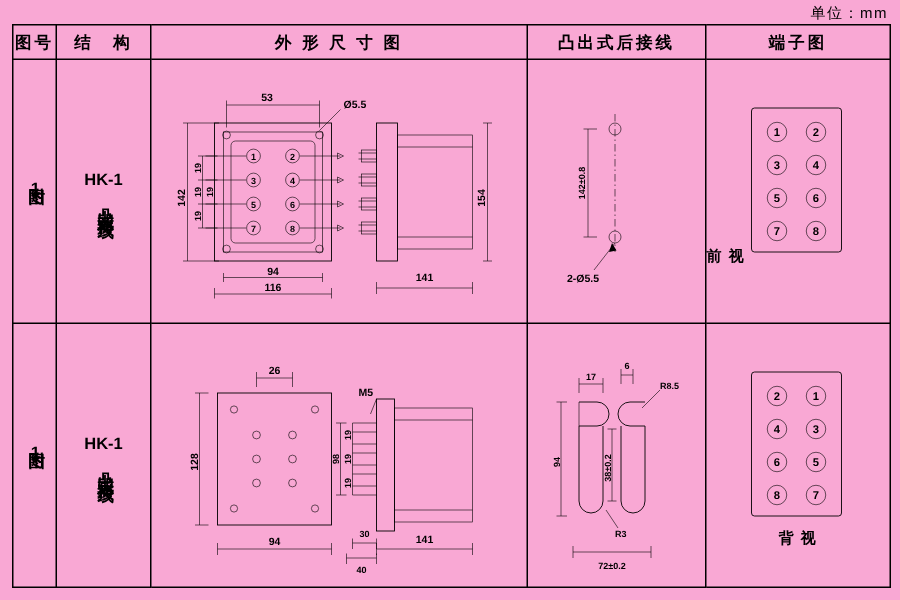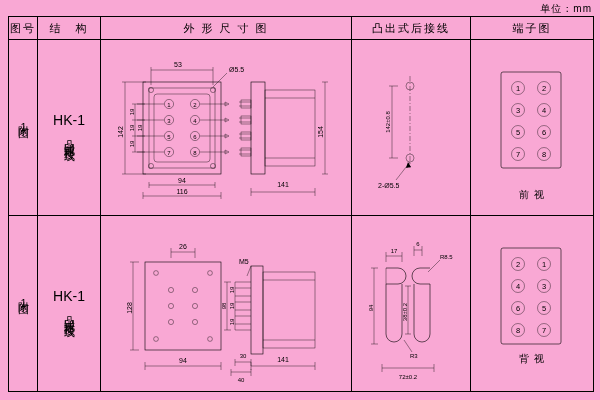--- a/index.html
+++ b/index.html
@@ -2,32 +2,32 @@
 <html><head>
 <meta charset="utf-8">
 <style>
   html,body{margin:0;padding:0;background:#ffffff;}
   body{font-family:"Liberation Sans","DejaVu Sans",sans-serif;color:#000;}
   #page{position:relative;width:600px;height:400px;background:#f9a8d4;overflow:hidden;}
 
   .unit{position:absolute;right:8px;top:2px;font-size:10px;letter-spacing:1px;}
 
   table.main{position:absolute;left:8px;top:16px;width:584px;height:374px;border-collapse:collapse;table-layout:fixed;}
-  table.main td,table.main th{border:1px solid #000;padding:0;text-align:center;vertical-align:middle;font-weight:normal;}
+  table.main td,table.main th{border:1px solid #000;padding:0;text-align:center;vertical-align:middle;font-weight:bold;}
   .hdr{height:22px;font-size:11px;letter-spacing:2px;}
   .colnum{width:28px;}
   .colstruct{width:62px;}
   .colout{width:250px;}
   .colhole{width:118px;}
   .colterm{width:122px;}
 
   .vert{writing-mode:vertical-rl;text-orientation:upright;letter-spacing:2px;font-size:11px;line-height:13px;display:inline-block;}
 
   .structcell{font-size:11px;}
-  .structtop{display:block;margin-bottom:3px;font-size:14px;}
+  .structtop{display:block;margin-bottom:3px;font-size:11px;}
   .structbody{display:flex;justify-content:center;align-items:center;}
 
   .figwrap{position:relative;width:100%;height:100%;}
   svg{display:block;}
   .lbl{font-family:"Liberation Sans","DejaVu Sans",sans-serif;font-size:7px;fill:#000;}
   .lbl6{font-family:"Liberation Sans","DejaVu Sans",sans-serif;font-size:6px;fill:#000;}
   .ln{stroke:#000;stroke-width:0.6;fill:none;}
   .lnthin{stroke:#000;stroke-width:0.4;fill:none;}
   .dashc{stroke:#000;stroke-width:0.4;fill:none;stroke-dasharray:5 2 1 2;}
   .termtxt{font-family:"Liberation Sans","DejaVu Sans",sans-serif;font-size:7.5px;fill:#000;}
@@ -168,21 +168,21 @@
           <circle class="lnthin" cx="73" cy="114" r="6.5"></circle>
           <text class="termtxt" x="47" y="50.5" text-anchor="middle">1</text>
           <text class="termtxt" x="73" y="50.5" text-anchor="middle">2</text>
           <text class="termtxt" x="47" y="72.5" text-anchor="middle">3</text>
           <text class="termtxt" x="73" y="72.5" text-anchor="middle">4</text>
           <text class="termtxt" x="47" y="94.5" text-anchor="middle">5</text>
           <text class="termtxt" x="73" y="94.5" text-anchor="middle">6</text>
           <text class="termtxt" x="47" y="116.5" text-anchor="middle">7</text>
           <text class="termtxt" x="73" y="116.5" text-anchor="middle">8</text>
         </svg>
-        <div style="position:absolute;left:0;top:148px;width:100%;text-align:center;" class="viewlbl">前 视</div>
+        <div style="position:absolute;left:0;top:124px;width:100%;text-align:left;" class="viewlbl">前 视</div>
         </div>
       </td>
     </tr>
 
     <tr style="height:176px;">
       <td>
         <span class="vert">附图1</span>
       </td>
       <td class="structcell">
         <span class="structtop">HK-1</span>

